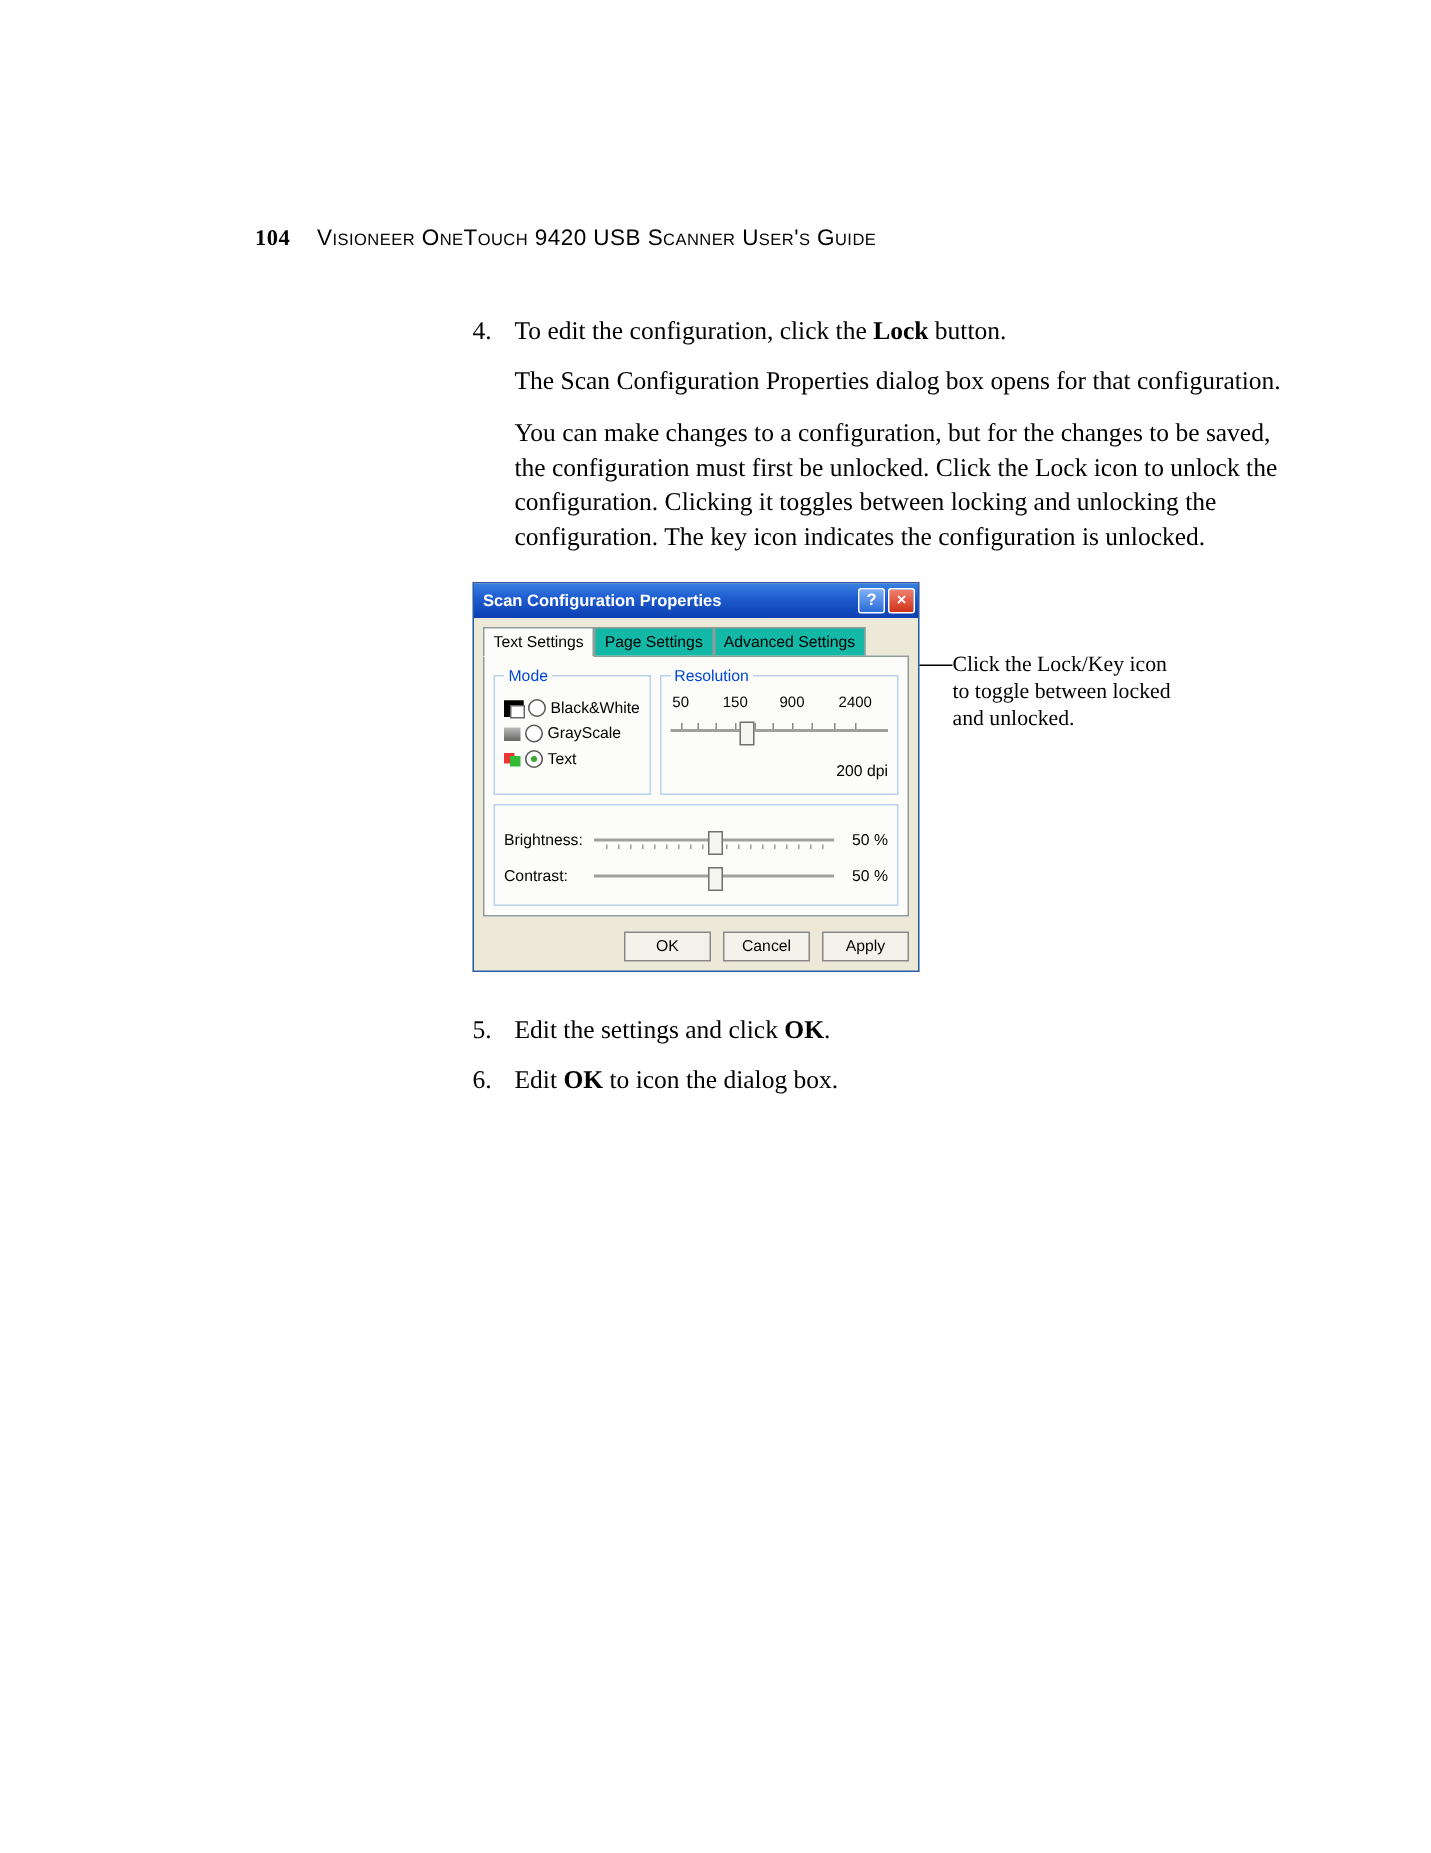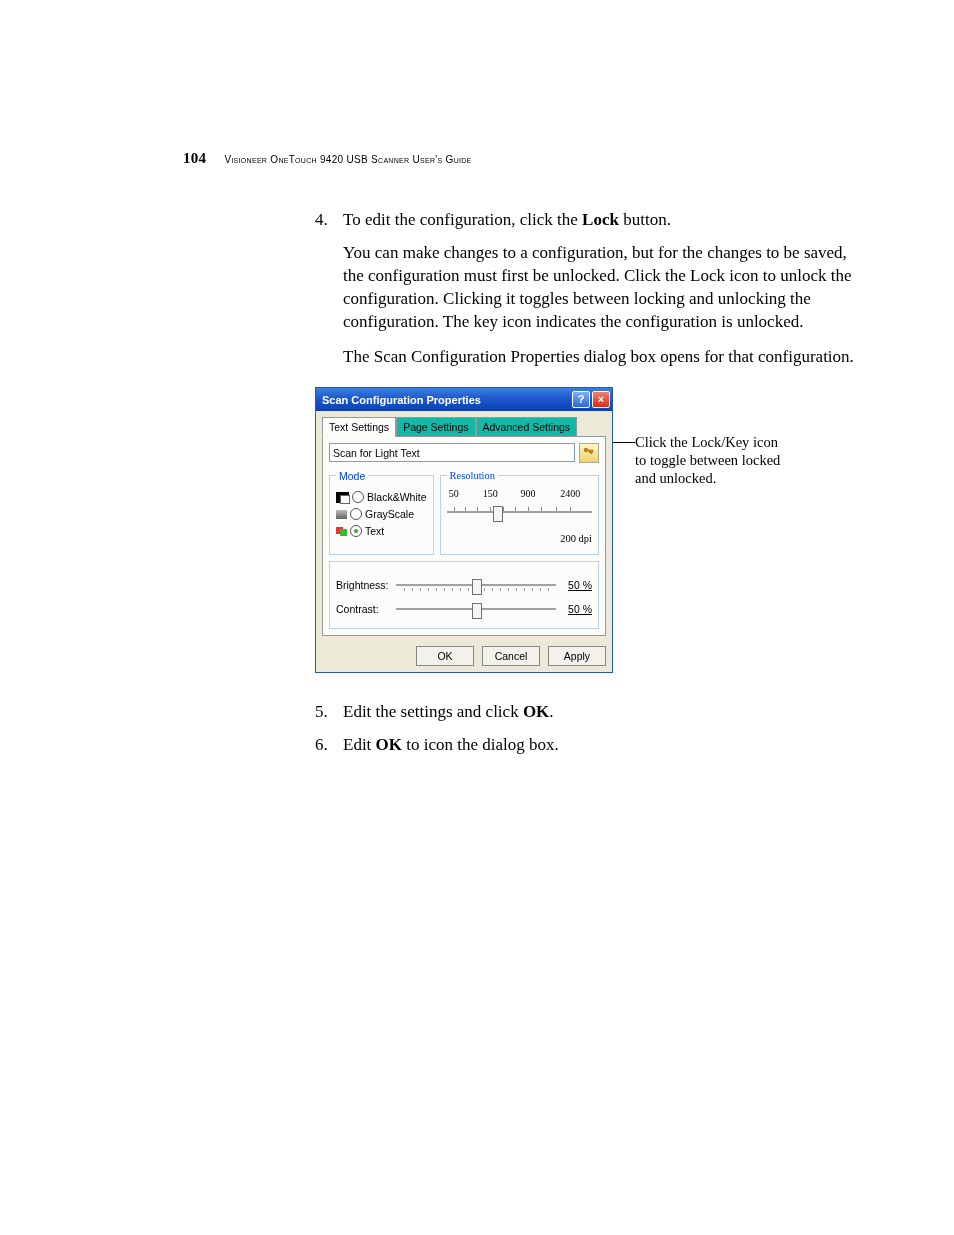--- a/index.html
+++ b/index.html
@@ -19,26 +19,25 @@
     display: flex;
     align-items: baseline;
     font-size: 14.5px;
     letter-spacing: 0.3px;
     margin-bottom: 42px;
   }
   .page-num {
     font-weight: bold;
     margin-right: 18px;
     font-size: 15px;
-    margin-left: 13px;
   }
   .header-title {
     font-variant: small-caps;
     font-family: Arial, sans-serif;
-    font-size: 10px;
+    font-size: 15px;
   }
   .content {
     margin-left: 145px;
     font-size: 17px;
     line-height: 1.35;
   }
   ol.steps {
     list-style: none;
     padding: 0;
     margin: 0;
@@ -135,21 +134,21 @@
     font-size:11px;
   }
   fieldset {
     border: 1px solid #b9d1ea;
     margin: 0; padding: 4px 6px 8px 6px;
     font-size: 10.5px;
   }
   legend { color:#0046d5; font-size:10.5px; padding:0 3px; }
   .row2 { display:flex; gap:6px; margin-bottom:6px; }
   .modebox { flex:0 0 88px; }
-  .resbox { flex:1;font-family:Liberation Serif, serif; }
+  .resbox { flex:1; }
   .radio-line { display:flex; align-items:center; gap:3px; margin:3px 0; }
   .radio { width:10px; height:10px; border:1px solid #555; border-radius:50%; display:inline-flex; align-items:center; justify-content:center; background:#fff;}
   .radio.dot::after { content:""; width:4px; height:4px; border-radius:50%; background:#39a931; display:block;}
   .sw { width:11px; height:9px; display:inline-block; }
   .sw-bw { background:#000; border:1px solid #000; position:relative;}
   .sw-bw::after { content:""; position:absolute; right:-2px; bottom:-2px; width:8px; height:7px; background:#fff; border:1px solid #666;}
   .sw-gs { background: linear-gradient(#bbb,#666); }
   .sw-cl { position:relative; width:11px; height:9px;}
   .sw-cl::before { content:""; position:absolute; width:7px; height:7px; background:#e33; top:0; left:0;}
   .sw-cl::after { content:""; position:absolute; width:7px; height:7px; background:#3b3; bottom:0; right:0;}
@@ -158,21 +157,21 @@
   }
   .track { position:absolute; left:0; right:0; top:8px; height:2px; background:#a0a0a0;}
   .tick { position:absolute; top:4px; width:1px; height:4px; background:#888;}
   .thumb { position:absolute; top:3px; width:8px; height:14px; background:#f5f5f1; border:1px solid #707070; margin-left:-4px;}
   .reslabel { position:absolute; top:-10px; font-size:10px; transform:translateX(-50%);}
   .val-right { text-align:right; font-size:10.5px; margin-top:3px;}
   .flat { border:1px solid #b9d1ea; padding: 8px 6px 4px 6px; }
   .flat-row { display:flex; align-items:center; gap:6px; margin:6px 0; }
   .flat-row .lbl { width:54px; font-size:10.5px;}
   .flat-row .slider { flex:1; margin-top:0;}
-  .flat-row .pct { width:30px; text-align:right; font-size:10.5px;text-decoration:underline;}
+  .flat-row .pct { width:30px; text-align:right; font-size:10.5px;}
   .btnrow { display:flex; justify-content:flex-end; gap:8px; padding:4px 6px 6px 6px;}
   .winbtn { min-width:58px; height:20px; border:1px solid #888; background:#f3f2ea; font-size:10.5px; font-family:Tahoma,Arial,sans-serif; }
   .callout {
     font-family: Georgia,'Times New Roman',serif;
     font-size: 14.5px;
     line-height:1.25;
     margin-left: 22px;
     margin-top: 46px;
     position:relative;
     width: 150px;
@@ -193,46 +192,38 @@
     <span class="page-num">104</span>
     <span class="header-title">Visioneer OneTouch 9420 USB Scanner User's Guide</span>
   </div>
 
   <div class="content">
     <ol class="steps">
       <li>
         <span>
           <span>To edit the configuration, click the </span><strong>Lock</strong><span> button.</span>
         </span>
+        <div class="para">The Scan Configuration Properties dialog box opens for that configuration.</div>
         <div class="para">You can make changes to a configuration, but for the changes to be saved, the configuration must first be unlocked. Click the Lock icon to unlock the configuration. Clicking it toggles between locking and unlocking the configuration. The key icon indicates the configuration is unlocked.</div>
-        <div class="para">The Scan Configuration Properties dialog box opens for that configuration.</div>
 
         <div class="figwrap" style="margin-left:-28px;">
           <div class="dialog">
             <div class="titlebar">
               <span>Scan Configuration Properties</span>
               <div class="titlebar-buttons">
                 <div class="tb-btn tb-help">?</div>
                 <div class="tb-btn tb-close">×</div>
               </div>
             </div>
             <div class="tabs">
               <div class="tab active">Text Settings</div>
               <div class="tab">Page Settings</div>
               <div class="tab">Advanced Settings</div>
             </div>
             <div class="tabbody">
-              <div class="namebox">
-                <input type="text" value="Scan for Light Text" style="">
-                <div class="keybtn">
-                  <svg width="12" height="12" viewBox="0 0 12 12">
-                      <path d="M3 1 a2 2 0 1 0 0 4 a2 2 0 0 0 0-4 M5 3 h5 v2 h-1 v2 h-1 v-2 h-1 v1 h-1 v-1" fill="#c58500" stroke="#8a5a00" stroke-width="0.4"></path>
-                    </svg>
-                </div>
-              </div>
               <div class="row2">
                 <fieldset class="modebox">
                   <legend>Mode</legend>
                   <div class="radio-line">
                     <span class="sw sw-bw"></span>
                     <span class="radio"></span>
                     <span>Black&amp;White</span>
                   </div>
                   <div class="radio-line">
                     <span class="sw sw-gs"></span>

